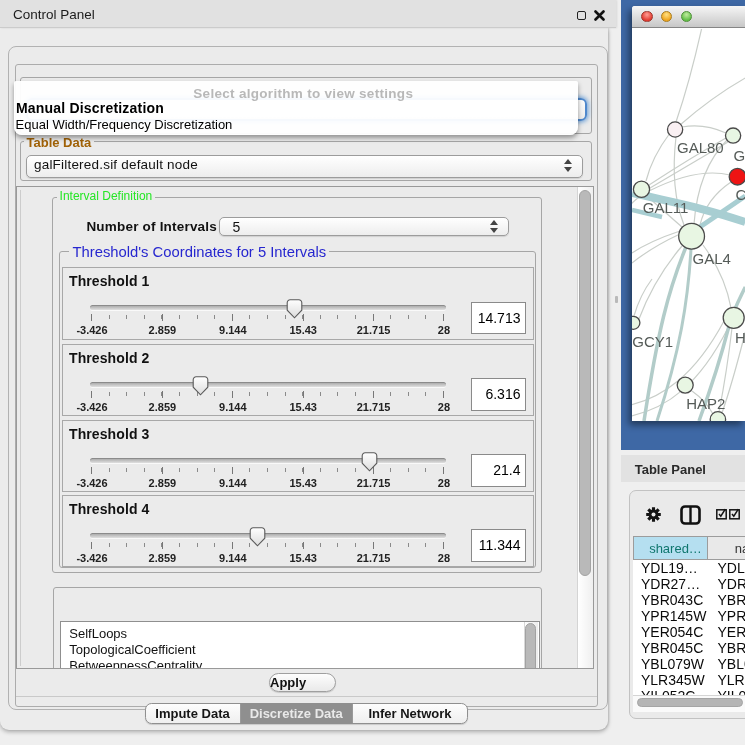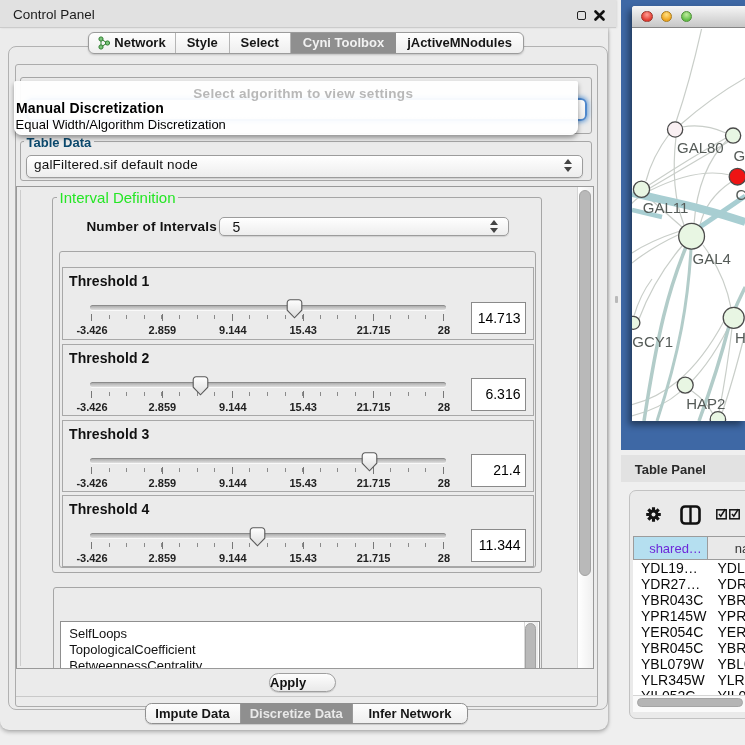--- a/index.html
+++ b/index.html
@@ -40,70 +40,57 @@
   <div class="abs" style="left:0;top:0;width:616px;height:28px;background:#e1e1e1;border-bottom:1px solid #cbcbcb;box-shadow:1px 0 2px rgba(0,0,0,.10);">
     <div class="abs" style="left:13px;top:7px;font-size:13.5px;color:#1c1c1c;">Control Panel</div>
     <div class="abs" style="left:577px;top:10.5px;width:9px;height:9px;border:1.6px solid #222;border-radius:2px;"></div>
     <svg class="abs" style="left:593.5px;top:10px;" width="11" height="11" viewBox="0 0 11 11">
       <path d="M1.5,1.5 L9.5,9.5 M9.5,1.5 L1.5,9.5" stroke="#111" stroke-width="2.6" stroke-linecap="round"></path>
     </svg>
   </div>
 
   <div class="abs" style="left:7.5px;top:45.5px;width:600px;height:664px;border:1px solid #b2b2b2;border-radius:8px;background:#ebebeb;"></div>
 
-  <div class="abs" style="left:88px;top:31.5px;width:436px;height:22px;border:1px solid #9b9b9b;border-radius:6px;
-       background:linear-gradient(#fefefe,#eeeeee); box-shadow:0 1px 2px rgba(0,0,0,.18); overflow:hidden;">
-    <div class="seg" style="width:87px;line-height:20px;border-right:1px solid #b5b5b5;">
-      <svg width="13" height="14" viewBox="0 0 13 14" style="vertical-align:-3px;margin-right:3px;">
-        <circle cx="3" cy="3" r="2.1" fill="#7cc57c" stroke="#2f7d2f"></circle>
-        <circle cx="3" cy="11" r="2.1" fill="#7cc57c" stroke="#2f7d2f"></circle>
-        <circle cx="9.5" cy="7" r="2.1" fill="#7cc57c" stroke="#2f7d2f"></circle>
-        <path d="M3,5 L3,9 M4.5,4 L8,6.2 M4.5,10 L8,7.8" stroke="#2f7d2f" stroke-width="1"></path>
-      </svg>Network</div>
-    <div class="seg" style="width:53.5px;line-height:20px;border-right:1px solid #b5b5b5;">Style</div>
-    <div class="seg" style="width:61.5px;line-height:20px;border-right:1px solid #b5b5b5;">Select</div>
-    <div class="seg" style="width:105px;line-height:20px;background:#8f8f8f;color:#f2f2f2;">Cyni Toolbox</div>
-    <div class="seg" style="width:127px;line-height:20px;">jActiveMNodules</div>
-  </div>
 
   <div class="abs" style="left:15px;top:63.5px;width:582.5px;height:643.5px;border:1px solid #acacac;border-radius:3px;"></div>
   <div class="abs" style="left:16px;top:695.7px;width:581px;height:1px;background:#c9c9c9;"></div>
 
   <div class="abs" style="left:20.4px;top:77px;width:572px;height:57px;border:1px solid #a6a6a6;border-radius:3px;"></div>
 
   <div class="abs" style="left:26px;top:97.5px;width:561px;height:23px;border-radius:6px;border:2.5px solid #4f88cc;
        background:linear-gradient(#fdfdfd,#ececec); box-shadow:0 0 4px 1.5px rgba(72,139,211,.7);"></div>
 
   <div class="abs" style="left:20.4px;top:141px;width:572px;height:39.5px;border:1px solid #a6a6a6;border-radius:3px;"></div>
-  <div class="gtitle bold" style="left:23.5px;top:134.5px;color:#0c4a6e;font-size:13px;">Table Data</div>
+  <div class="gtitle bold" style="left:23.5px;top:134.5px;color:#a16207;font-size:13px;">Table Data</div>
   <div class="combo" style="left:26px;top:155px;width:557px;height:23px;">
     <div class="ctext" style="left:7px;top:-1.5px;line-height:19px;">galFiltered.sif default node</div>
     <div class="stepper">
         <div class="up"></div>
         <div class="dn"></div>
       </div>
   </div>
 
   <div class="abs" style="left:15.7px;top:186px;width:578.8px;height:483px;border:1px solid #999;background:#ebebeb;overflow:hidden;">
 
     <div class="abs" style="left:3.4px;top:3px;width:556px;height:476px;border-left:1px solid #cccccc;"></div>
 
     <div class="abs" style="left:35.3px;top:10px;width:490px;height:376px;border:1px solid #a6a6a6;border-radius:3px;"></div>
-    <div class="gtitle" style="left:39.9px;top:1.8px;color:#25e625;font-size:15px;">Interval Definition</div>
+    <div class="gtitle" style="left:39.9px;top:1.8px;color:#25e625;font-size:12px;">Interval Definition</div>
 
     <div class="abs bold" style="left:69.7px;top:31.5px;font-size:13.5px;letter-spacing:0.2px;color:#111;">Number of Intervals</div>
     <div class="combo" style="left:202.8px;top:29.5px;width:289.5px;height:19.5px;">
       <div class="ctext" style="left:12px;font-size:14px;line-height:19px;">5</div>
       <div class="stepper">
           <div class="up"></div>
           <div class="dn"></div>
         </div>
     </div>
 
     <div class="abs" style="left:42.3px;top:63.6px;width:477.5px;height:317px;border:1px solid #a6a6a6;border-radius:3px;"></div>
+    <div class="gtitle" style="left:52.8px;top:56.5px;color:#2626cf;font-size:14.8px;">Threshold's Coordinates for 5 Intervals</div>
 
         <div class="tpanel" style="top:80px;">
       <div class="tlabel">Threshold 1</div>
       <div class="groove"></div>
       <div class="minors"></div>
       <div class="major" style="left:28.5px;"></div>
       <div class="slabel" style="left:4.0px;">-3.426</div>
       <div class="major" style="left:98.9px;"></div>
       <div class="slabel" style="left:74.4px;">2.859</div>
       <div class="major" style="left:169.3px;"></div>
@@ -229,21 +216,21 @@
     <div class="seg" style="width:95px;line-height:19px;border-right:1px solid #9a9a9a;">Impute Data</div>
     <div class="seg" style="width:112.5px;line-height:19px;background:#8f8f8f;color:#e9e9e9;border-right:1px solid #9a9a9a;">Discretize Data</div>
     <div class="seg" style="width:114px;line-height:19px;">Infer Network</div>
   </div>
 </div>
 
 <div class="abs" style="left:14.1px;top:80.6px;width:564.3px;height:54.5px;background:rgba(255,255,255,0.95);
      border-radius:2px 2px 8px 8px; box-shadow:0 3px 5px rgba(0,0,0,.38); z-index:30;">
   <div class="abs" style="left:7px;top:5.5px;width:100%;text-align:center;font-size:13.5px;letter-spacing:0.3px;font-weight:bold;color:#b8b8b8;">Select algorithm to view settings</div>
   <div class="abs" style="left:1.8px;top:19.5px;font-size:14px;letter-spacing:0.2px;font-weight:bold;color:#000;">Manual Discretization</div>
-  <div class="abs" style="left:1.5px;top:36px;font-size:13px;color:#000;">Equal Width/Algorithm Discretization</div>
+  <div class="abs" style="left:1.5px;top:36px;font-size:13px;color:#000;">Equal Width/Frequency Discretization</div>
 </div>
 
 <div class="abs" style="left:620.5px;top:0;width:124.5px;height:450px;background:#3e68a5;"></div>
 
 <div class="abs" style="left:631.7px;top:5.6px;width:113.3px;height:415.7px;background:#fff;
      border-radius:3px 0 0 0; box-shadow:-3px 4px 7px rgba(0,0,0,.45);">
   <div class="abs" style="left:0;top:0;width:113.3px;height:22px;border-radius:3px 0 0 0;
        background:linear-gradient(#f6f6f6,#c7c7c7); border-bottom:1px solid #858585;">
     <div class="abs" style="left:9.5px;top:5.2px;width:11.6px;height:11.6px;border-radius:50%;
          background:radial-gradient(circle at 50% 30%,#ff9d94,#e23b30 70%);border:1px solid #9c352c;"></div>
@@ -335,21 +322,21 @@
     <path d="M3,6 L4.8,8.2 L9.3,1.2" fill="none" stroke="#141414" stroke-width="1.5"></path>
   </svg>
   <svg class="abs" style="left:99px;top:16.5px;" width="12" height="12" viewBox="0 0 12 12">
     <rect x="0.8" y="1.8" width="9.4" height="9" fill="none" stroke="#141414" stroke-width="1.5"></rect>
     <path d="M3,6 L4.8,8.2 L9.3,1.2" fill="none" stroke="#141414" stroke-width="1.5"></path>
   </svg>
 
   <div class="abs" style="left:3px;top:44.5px;width:117px;height:159px;overflow:hidden;background:#fff;">
 
     <div class="abs" style="left:0;top:0;width:75px;height:24.5px;background:#b5dff0;border:1px solid #9c9c9c;
-         font-size:13px;color:#6d28d9;text-align:center;line-height:23px;padding-left:10px;">shared…</div>
+         font-size:13px;color:#0f766e;text-align:center;line-height:23px;padding-left:10px;">shared…</div>
     <div class="abs" style="left:75px;top:0;width:100px;height:24.5px;background:#e9e9e9;border:1px solid #9c9c9c;border-left:none;
          font-size:13px;color:#333;text-align:center;line-height:23px;">name…</div>
 
     <div class="abs" style="left:8px;top:24.5px;font-size:14px;color:#0a0a0a;line-height:16.03px;white-space:pre;">YDL19…
 YDR27…
 YBR043C
 YPR145W
 YER054C
 YBR045C
 YBL079W

